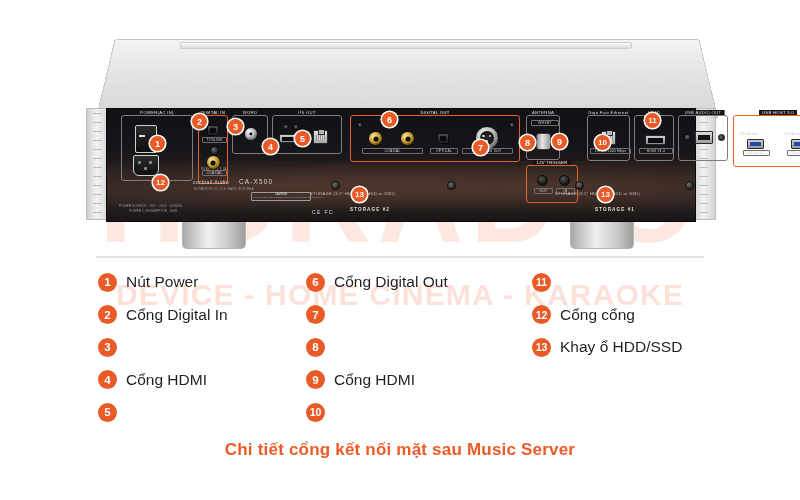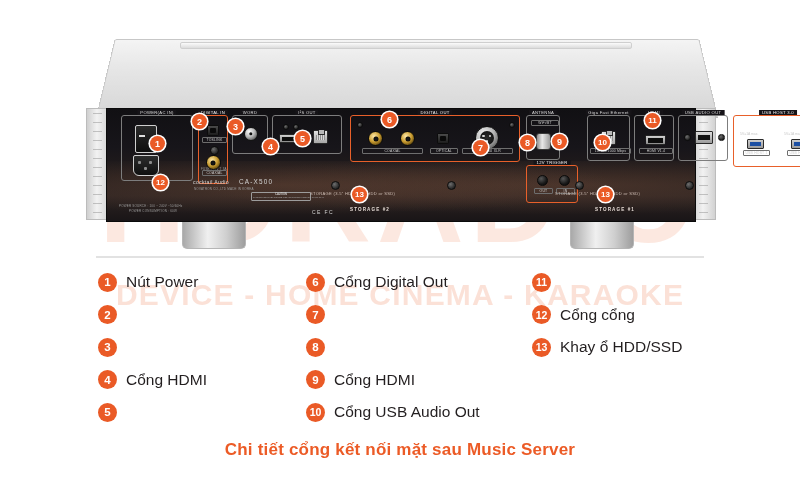--- a/index.html
+++ b/index.html
@@ -450,20 +450,21 @@
 
 <div id="legend">
 
   <div class="leg-col c1">
     <div class="leg-item">
       <span class="badge legend">1</span>
       <span class="leg-label">Nút Power</span>
     </div>
     <div class="leg-item">
       <span class="badge legend">2</span>
+      <span class="leg-label">Cổng Digital In</span>
     </div>
     <div class="leg-item">
       <span class="badge legend">3</span>
     </div>
     <div class="leg-item">
       <span class="badge legend">4</span>
       <span class="leg-label">Cổng HDMI</span>
     </div>
     <div class="leg-item">
       <span class="badge legend">5</span>
@@ -480,21 +481,20 @@
     </div>
     <div class="leg-item">
       <span class="badge legend">8</span>
     </div>
     <div class="leg-item">
       <span class="badge legend">9</span>
       <span class="leg-label">Cổng HDMI</span>
     </div>
     <div class="leg-item">
       <span class="badge legend" style="font-size:10.5px;">10</span>
-      <span class="leg-label">Cổng USB Audio Out</span>
     </div>
   </div>
 
   <div class="leg-col c3">
     <div class="leg-item">
       <span class="badge legend" style="font-size:10.5px;">11</span>
     </div>
     <div class="leg-item">
       <span class="badge legend" style="font-size:10.5px;">12</span>
       <span class="leg-label">Cổng cổng</span>

